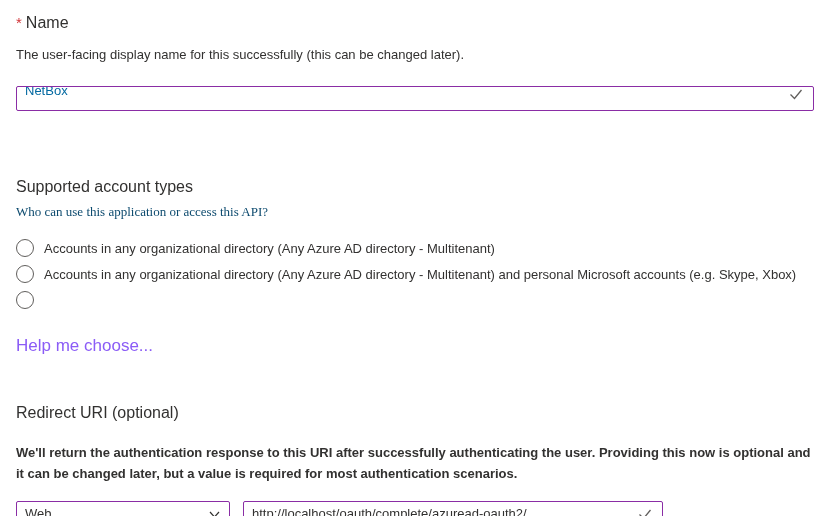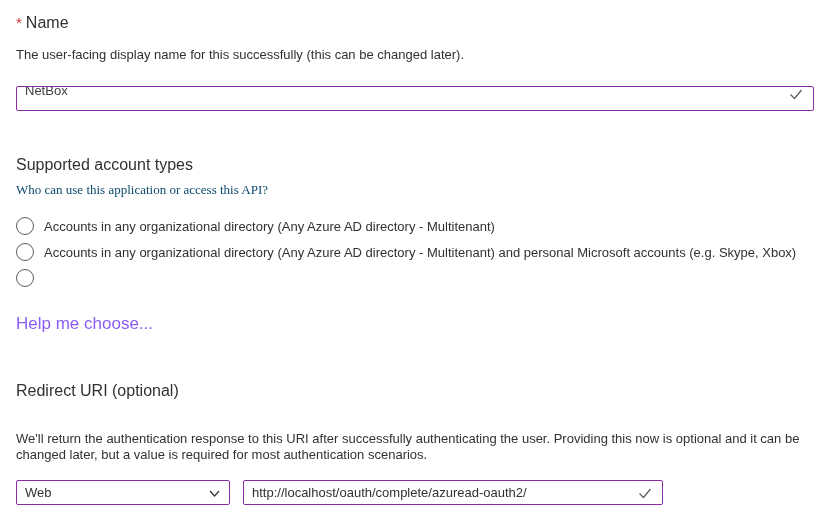--- a/index.html
+++ b/index.html
@@ -27,33 +27,33 @@
     margin-top: 12px;
   }
 
   .text-input-wrap { position: relative; margin-top: 17px; }
   .text-input {
     width: 798px; height: 25px;
     border: 1px solid #8a2da5;
     border-radius: 2px;
     font-family: "Liberation Sans", "DejaVu Sans", sans-serif;
     font-size: 13px;
-    color: #404040;
+    color: #0369a1;
     padding: 0 30px 16px 8px;
     outline: none;
     background: #fff;
   }
   .valid-check {
     position: absolute; top: 5px;
     width: 16px; height: 16px;
     pointer-events: none;
   }
   .valid-check.name-check { right: 10px; }
 
-  .section-gap-1 { margin-top: 43px; }
+  .section-gap-1 { margin-top: 65px; }
   .question { font-size: 13px; color: #0c4a6e; margin-top: 6px; line-height: 18px; font-family: Liberation Serif, serif; }
 
   .radio-group { margin-top: 14px; }
   .radio-row {
     display: flex; align-items: center;
     height: 26px;
     cursor: pointer;
   }
   .radio-circle {
     width: 18px; height: 18px;
@@ -72,22 +72,22 @@
     display: inline-block;
     margin-top: 23px;
     font-size: 17px;
     color: #8b5cf6;
     text-decoration: none;
     cursor: pointer;
   }
 
   .section-gap-2 { margin-top: 46px; }
   .redirect-desc {
-    font-size: 13px; line-height: 16px; color: #323130;
-    margin-top: 30px; max-width: 806px;
+    font-size: 13px; line-height: 21px; color: #323130;
+    margin-top: 19px; max-width: 806px; font-weight: bold;
   }
 
   .uri-row { display: flex; margin-top: 17px; align-items: center; }
   .platform-select {
     position: relative;
     width: 214px; height: 25px;
     border: 1px solid #8a2da5;
     border-radius: 2px;
     background: #fff;
     display: flex; align-items: center;

